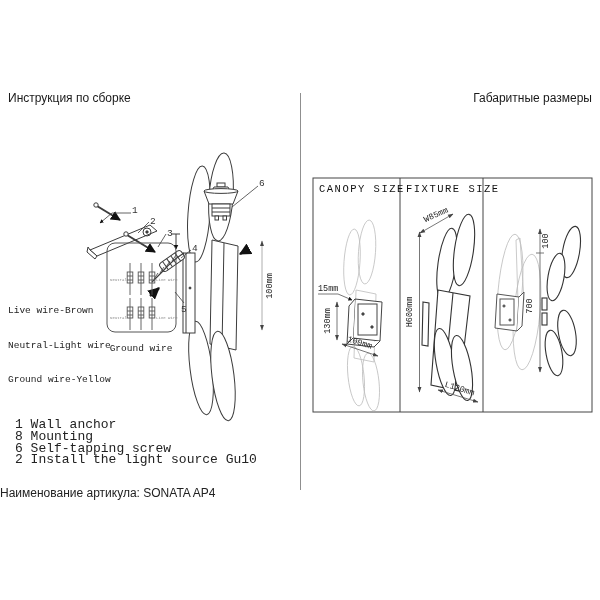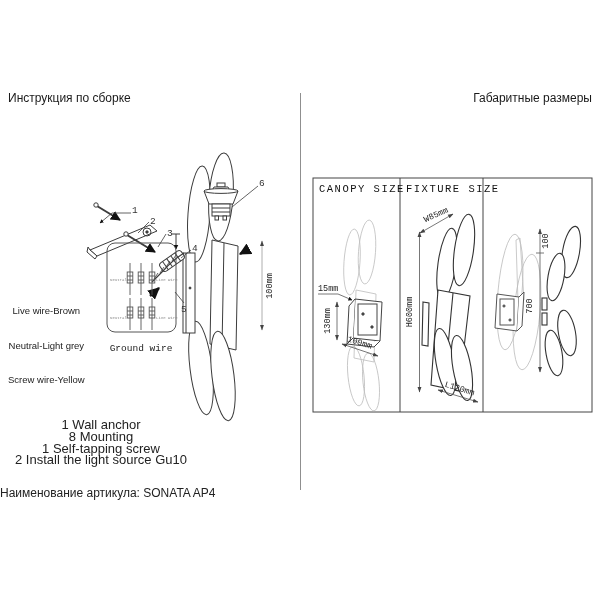--- a/index.html
+++ b/index.html
@@ -1,21 +1,21 @@
 <!DOCTYPE html>
 <html><head>
 <meta charset="utf-8">
 <style>
   html,body{margin:0;padding:0;background:#ffffff;}
   .page{position:relative;width:600px;height:600px;background:#ffffff;overflow:hidden;
         font-family:"Liberation Sans",sans-serif;color:#1a1a1a;}
   .hdr{position:absolute;top:91px;font-size:12px;color:#1a1a1a;}
   .hdr-left{left:8px;}
   .hdr-right{right:8px;text-align:center;}
-  .mono{font-family:Liberation Sans, sans-serif;text-align:center;}
+  .mono{font-family:Liberation Mono, monospace;}
   .wire-colors{position:absolute;left:8px;top:282px;font-size:9.5px;line-height:11.5px;
                color:#222;white-space:pre;}
   .parts-list{position:absolute;left:15px;top:419px;font-size:13px;line-height:11.8px;color:#222;}
   .footer{position:absolute;left:0;top:486px;width:600px;font-size:12px;color:#222;}
   svg text{font-family:"Liberation Mono",monospace;fill:#2b2b2b;}
   svg .title-t{font-size:10.5px;letter-spacing:1.5px;fill:#111;}
   svg .dim-t{font-size:8.5px;fill:#222;}
   svg .tiny-t{font-size:4px;fill:#888;}
   svg .callout-t{font-size:9.5px;fill:#333;}
   svg .cap-t{font-size:9.5px;fill:#222;}
@@ -226,26 +226,26 @@
         <line x1="540" y1="229" x2="540" y2="372" marker-start="url(#arr)" marker-end="url(#arr)"></line>
         <line x1="536" y1="253" x2="544" y2="253"></line>
       </g>
     </g>
     <text class="dim-t" x="548" y="241" text-anchor="middle" transform="rotate(-90 548 241)">100</text>
     <text class="dim-t" x="532" y="306" text-anchor="middle" transform="rotate(-90 532 306)">700</text>
   </svg>
 
   <div class="wire-colors mono">
     <div>Live wire-Brown</div>
-    <div>Neutral-Light grey</div>
-    <div>Screw wire-Yellow</div>
+    <div>Neutral-Light wire</div>
+    <div>Ground wire-Yellow</div>
   </div>
 
   <div class="parts-list mono">
     <div>1 Wall anchor</div>
     <div>8 Mounting</div>
-    <div>1 Self-tapping screw</div>
+    <div>6 Self-tapping screw</div>
     <div>2 Install the light source Gu10</div>
   </div>
 
   <div class="footer">Наименование артикула: SONATA AP4</div>
 
 </div>
 
 </body></html>

